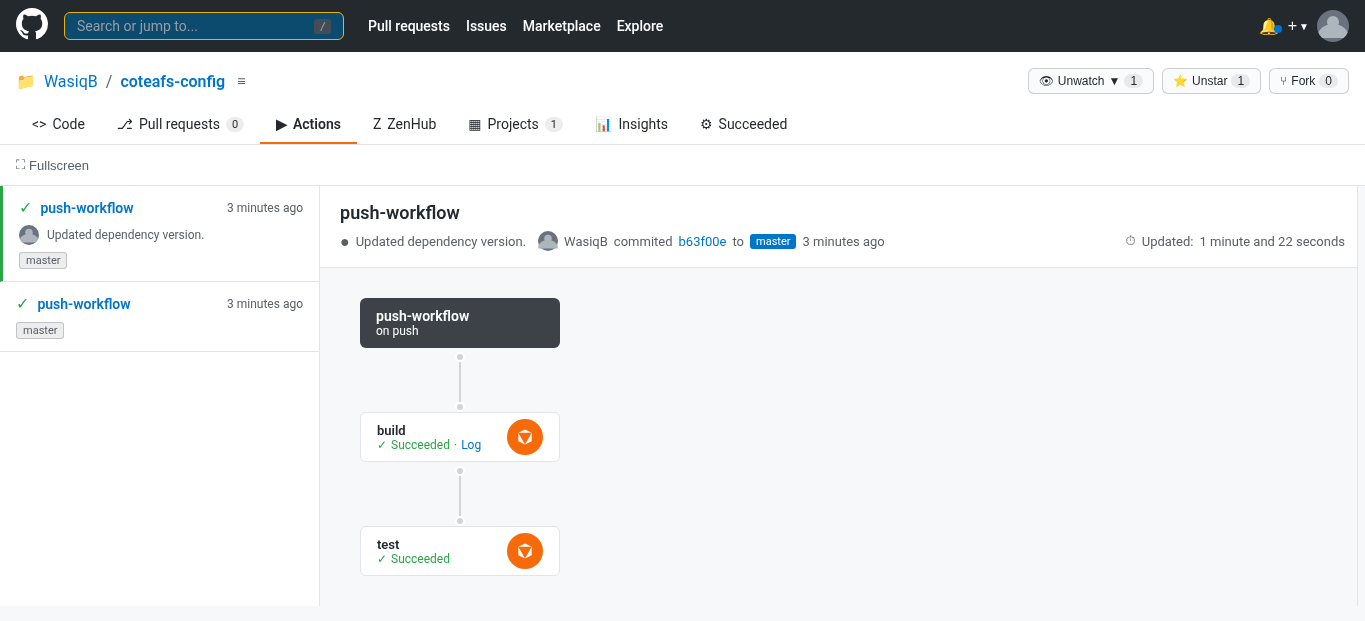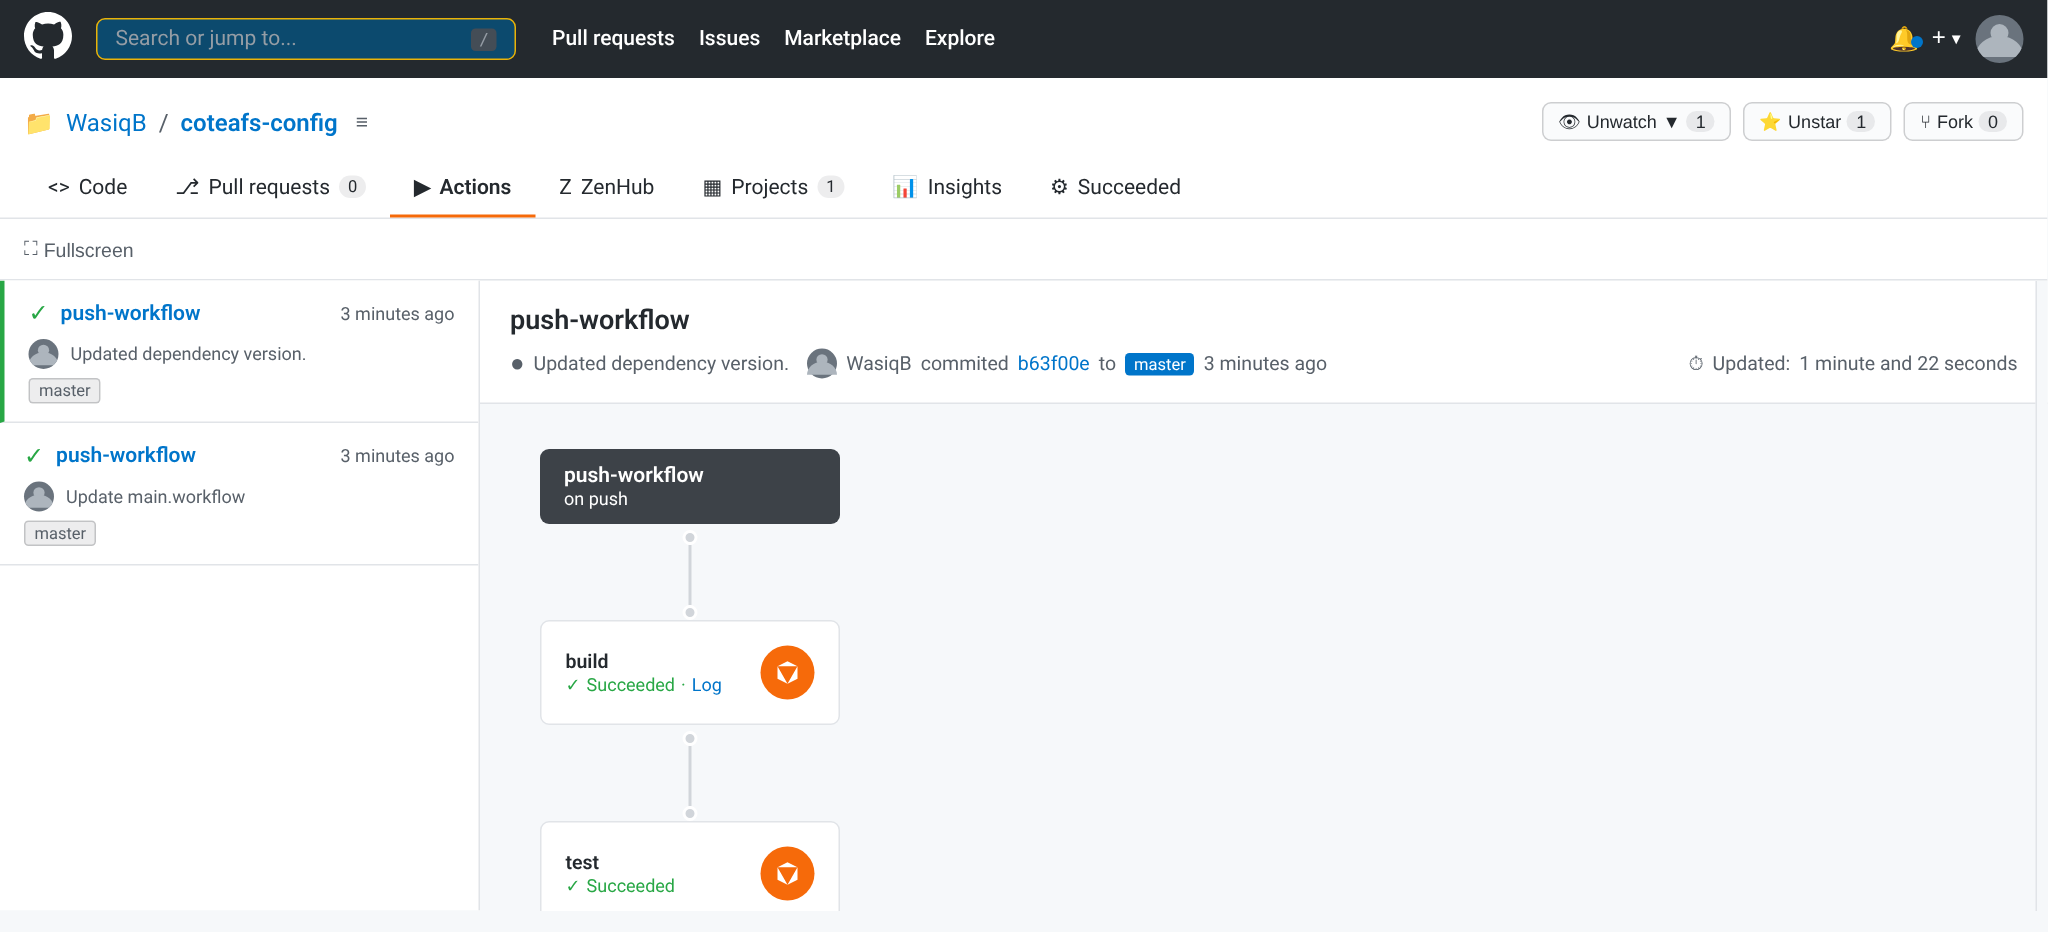--- a/index.html
+++ b/index.html
@@ -221,21 +221,21 @@
       padding: 10px 16px;
       width: 200px;
       font-size: 13px;
     }
     .trigger-node .node-title { font-weight: 600; font-size: 14px; }
     .trigger-node .node-sub { color: #ffffff; font-size: 12px; }
 
     .job-node {
       border: 1px solid #e1e4e8;
       border-radius: 6px;
-      padding: 16px 16px;
+      padding: 6px 16px;
       width: 200px;
       font-size: 13px;
       background: #fff;
       display: flex;
       align-items: center;
       justify-content: space-between;
       position: relative;
     }
     .job-node-left .job-name { font-weight: 600; font-size: 13px; }
     .job-node-left .job-status { font-size: 12px; color: #28a745; display: flex; align-items: center; gap: 4px; }
@@ -388,29 +388,20 @@
         <span class="branch-badge">master</span>
       </div>
     </div>
 
     <div class="workflow-item">
       <div class="workflow-item-header">
         <span class="check-icon">✓</span>
         <span class="workflow-name">push-workflow</span>
         <span class="workflow-time">3 minutes ago</span>
       </div>
-      <div class="workflow-commit">
-        <div class="commit-avatar">
-          <svg viewBox="0 0 16 16" fill="#adb5bd" width="20" height="20">
-              <circle cx="8" cy="6" r="3"></circle>
-              <path d="M0 14c0-4 3.58-7 8-7s8 3 8 7"></path>
-            </svg>
-        </div>
-        <span>Update main.workflow</span>
-      </div>
       <div>
         <span class="branch-badge">master</span>
       </div>
     </div>
 
   </div>
 
   <div class="workflow-detail">
 
     <div class="detail-header">

